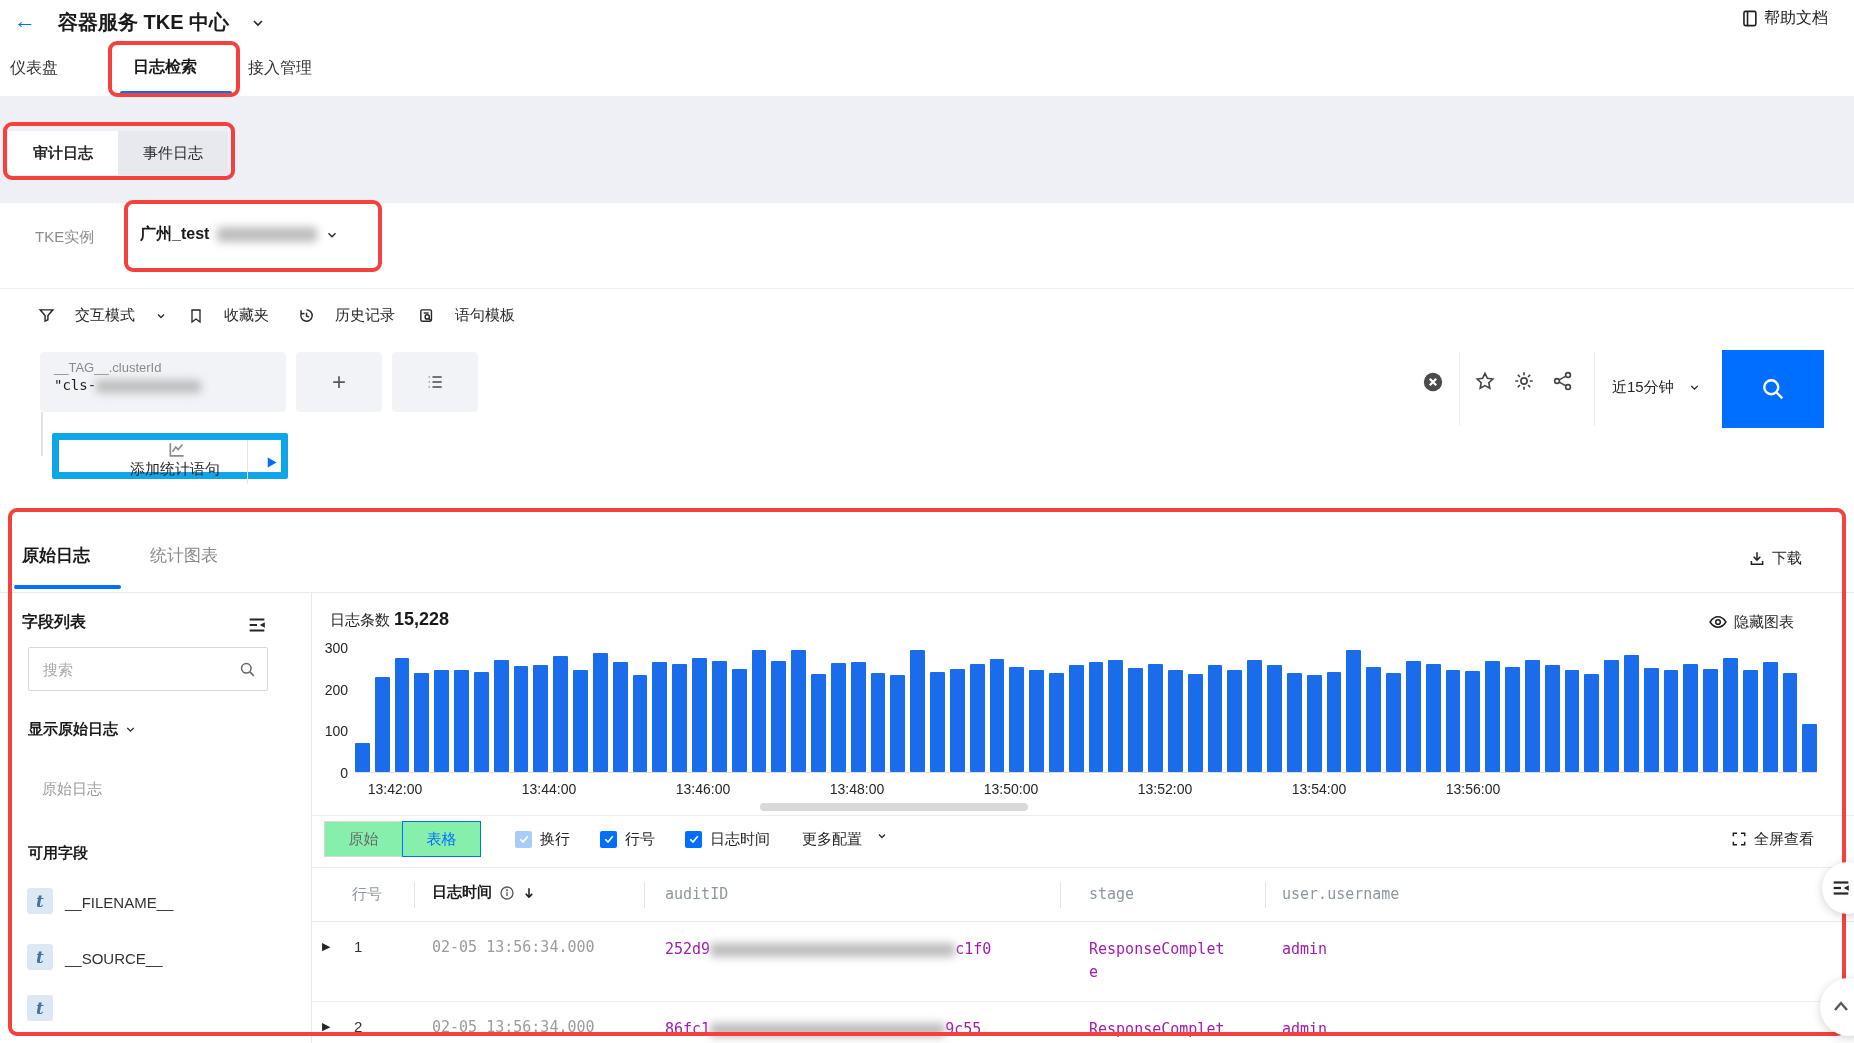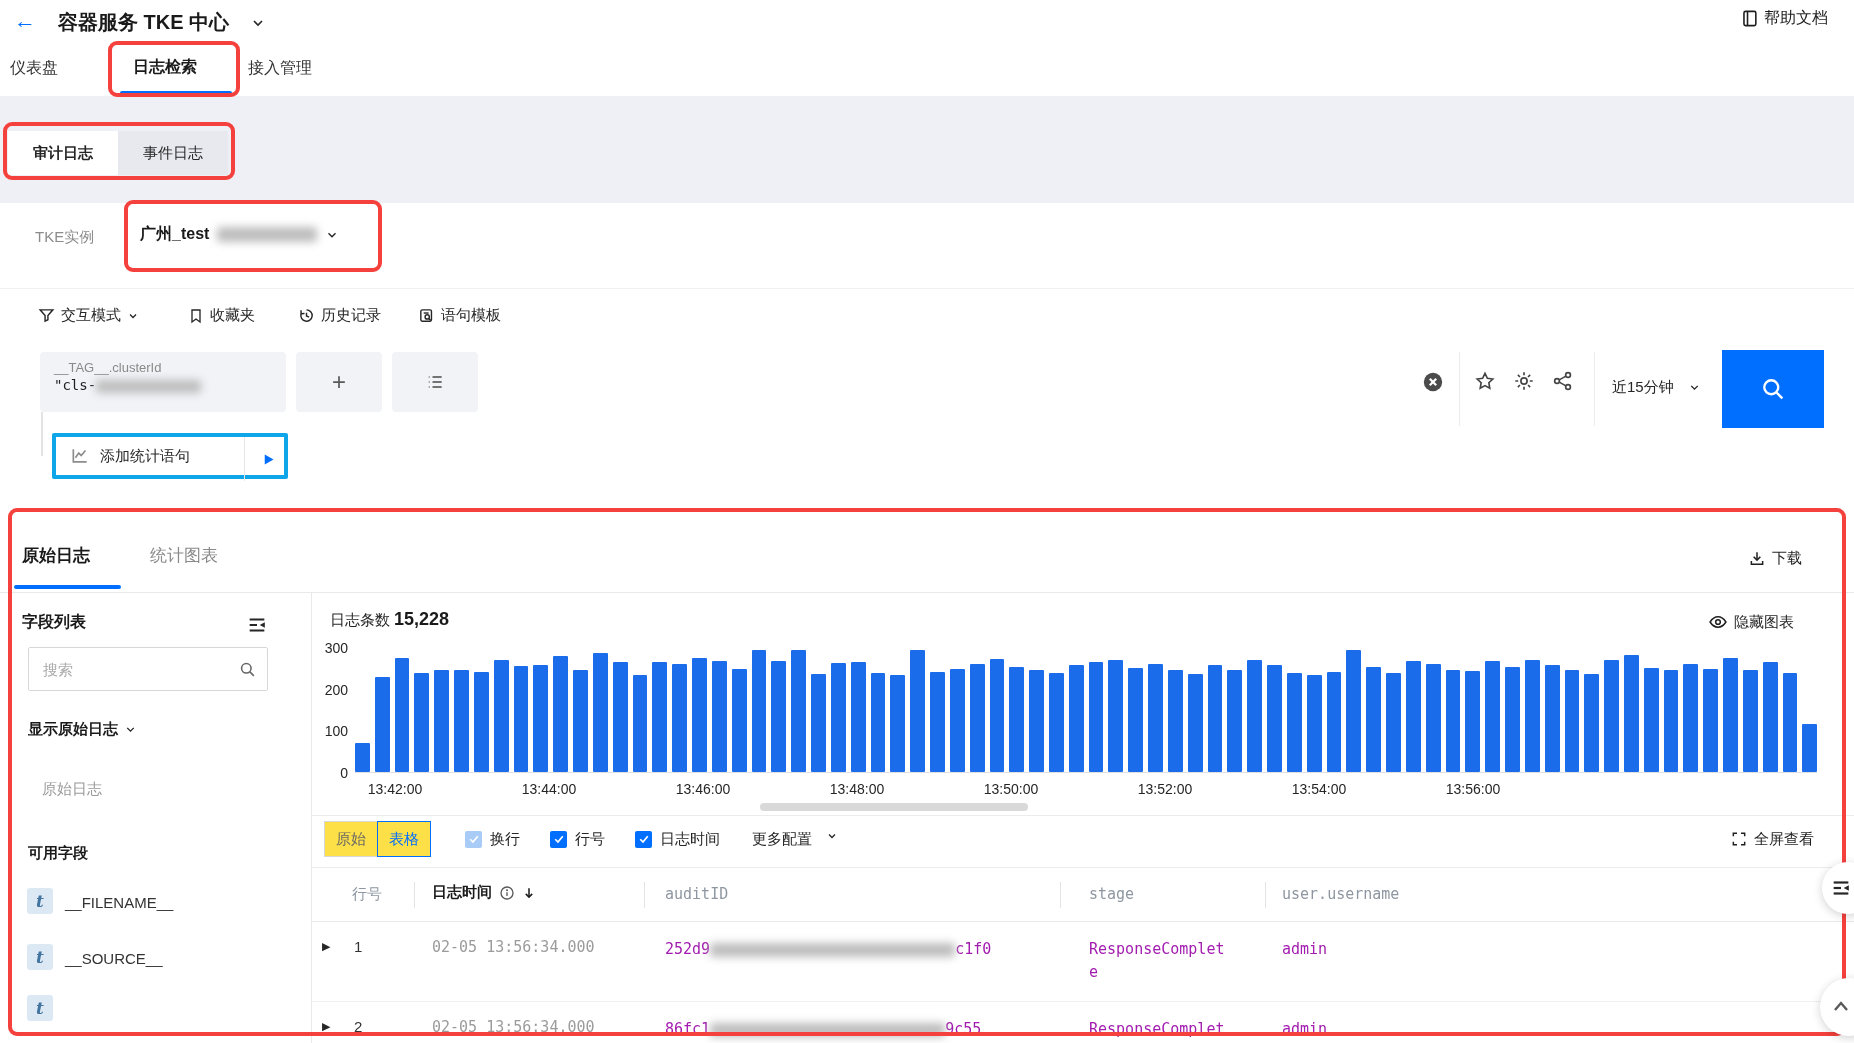--- a/index.html
+++ b/index.html
@@ -27,32 +27,32 @@
   .seg-btn.active { background:#fff; font-weight:bold; }
 
   
   .inst-label { font-size:15px; color:#8c8c8c; }
   .inst-value { font-size:16px; font-weight:bold; color:#1a1a1a; display:flex; align-items:center; gap:8px; cursor:pointer; }
 
   .blur-pill { display:inline-block; vertical-align:middle; background:#bdbdbd; height:15px;
     border-radius:3px; filter:blur(4px); }
 
   
-  .tool { display:flex; align-items:center; gap:6px; font-size:15px; color:#262626; cursor:pointer; }
+  .tool { display:flex; align-items:center; gap:20px; font-size:15px; color:#262626; cursor:pointer; }
 
   
   .chip { background:#f2f3f7; border-radius:4px; cursor:pointer; }
   .tag-key { font-size:13px; color:#8a8a8a; }
   .mono { font-family:"DejaVu Sans Mono","Liberation Mono",monospace; }
   .vdiv { width:1px; background:#ececec; }
   .qicon { color:#444; cursor:pointer; }
   .time-range { font-size:15px; color:#262626; display:flex; align-items:center; gap:14px; cursor:pointer; }
   .search-btn { background:#006eff; display:flex; align-items:center; justify-content:center; cursor:pointer; }
 
-  .stat-btn { background:#fff; border:4px solid #0ea5e9; border-radius:2px; display:flex; align-items:center; cursor:pointer; }
+  .stat-btn { background:#fff; border:7px solid #0ea5e9; border-radius:2px; display:flex; align-items:center; cursor:pointer;flex-direction:column; }
 
   
   .redbox { border:4px solid #f5413d; border-radius:9px; pointer-events:none; z-index:50; }
 
   
   .rtab { font-size:17px; cursor:pointer; }
   .rtab.active { font-weight:bold; color:#1a1a1a; }
   .rtab.inactive { color:#8a8a8a; }
   .dl { display:flex; align-items:center; gap:6px; font-size:15px; color:#1f1f1f; cursor:pointer; }
 
@@ -74,21 +74,21 @@
   .count-label { font-size:15px; color:#262626; }
   .count-num { font-size:18px; font-weight:bold; color:#1a1a1a; }
   .hide-chart { display:flex; align-items:center; gap:6px; font-size:15px; color:#1f1f1f; cursor:pointer; }
   .chart-bars { display:flex; align-items:flex-end; gap:5px; border-bottom:1px solid #e0e0e0; }
   .bar { flex:1; border-radius:1px; }
   .ytick { position:absolute; right:0; transform:translateY(-50%); font-size:14px; color:#262626; }
   .xtick { position:absolute; transform:translateX(-50%); font-size:14px; color:#262626; white-space:nowrap; }
   .hscroll { background:#d9d9d9; border-radius:4px; cursor:pointer; }
 
   
-  .tog { width:54px; height:36px; background:#fde047; display:flex; align-items:center; justify-content:center;
+  .tog { width:79px; height:36px; background:#86efac; display:flex; align-items:center; justify-content:center;
     font-size:15px; cursor:pointer; }
   .tog.off { border:1px solid #d8d8d8; color:#666; }
   .tog.on  { border:1px solid #006eff; color:#006eff; margin-left:-1px; }
   .cb { display:flex; align-items:center; gap:8px; font-size:15px; color:#262626; cursor:pointer; }
   .cbox { width:17px; height:17px; border-radius:2px; display:flex; align-items:center; justify-content:center; }
   .cbox.on { background:#006eff; }
   .cbox.dim { background:#a9ccf6; }
   .more { display:flex; align-items:flex-start; gap:14px; font-size:15px; color:#262626; cursor:pointer; }
   .fullscreen { display:flex; align-items:center; gap:7px; font-size:15px; color:#1f1f1f; cursor:pointer; }
 

